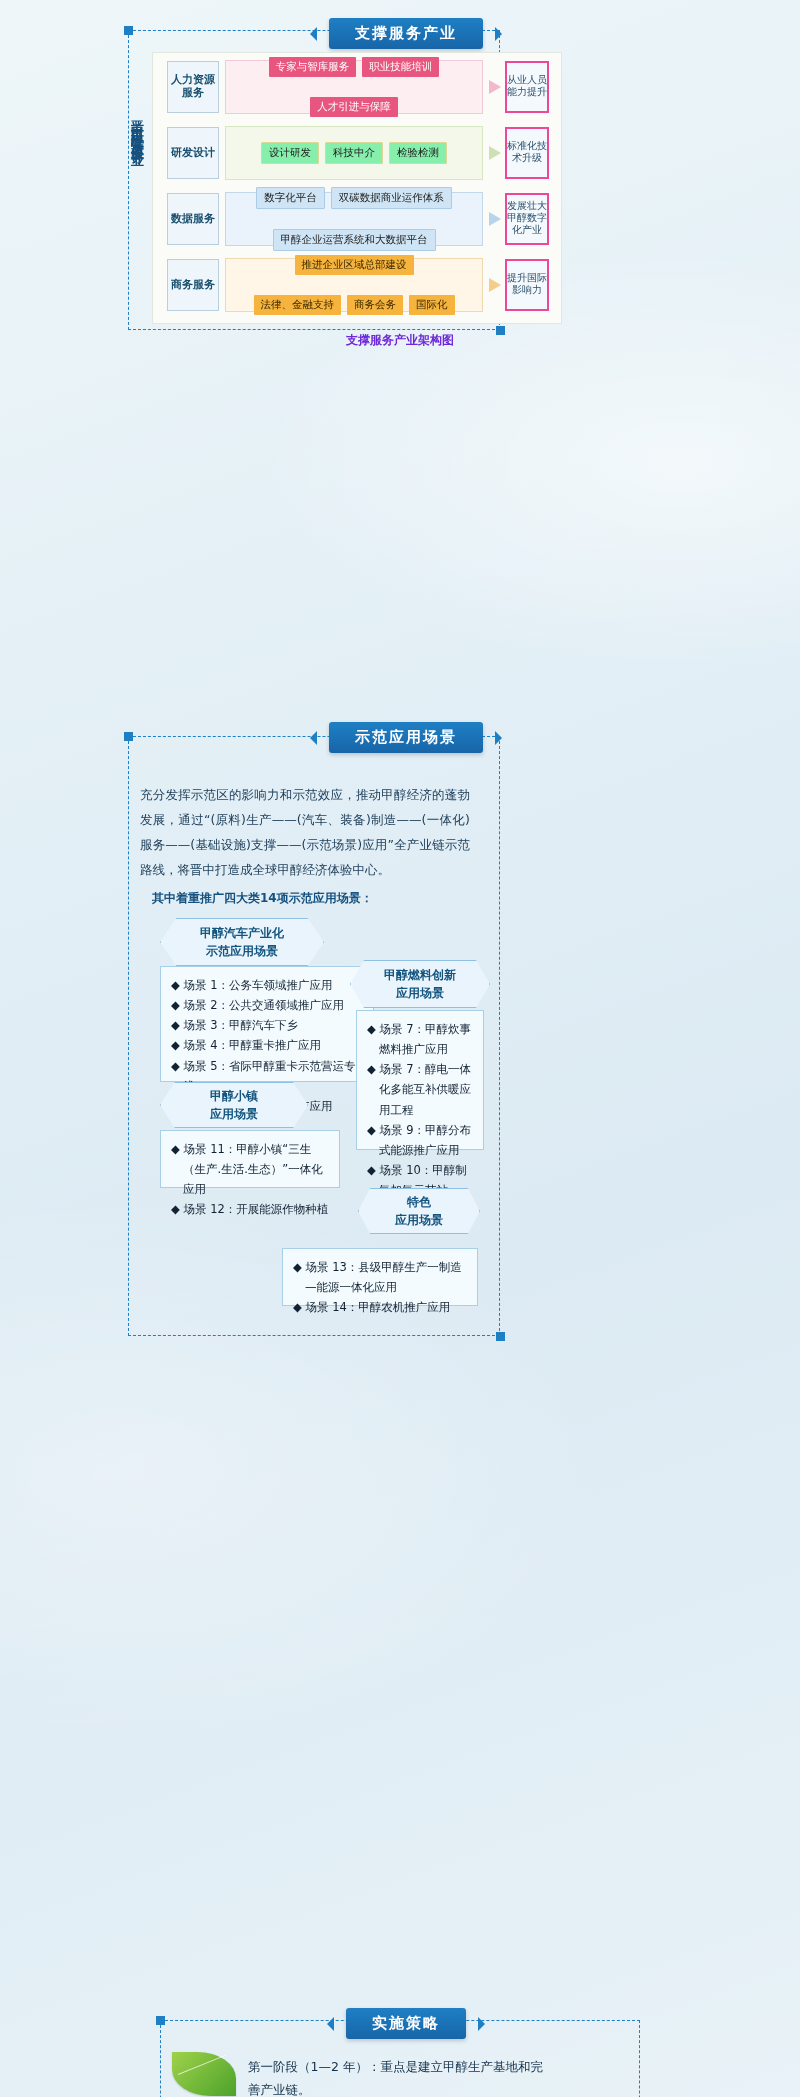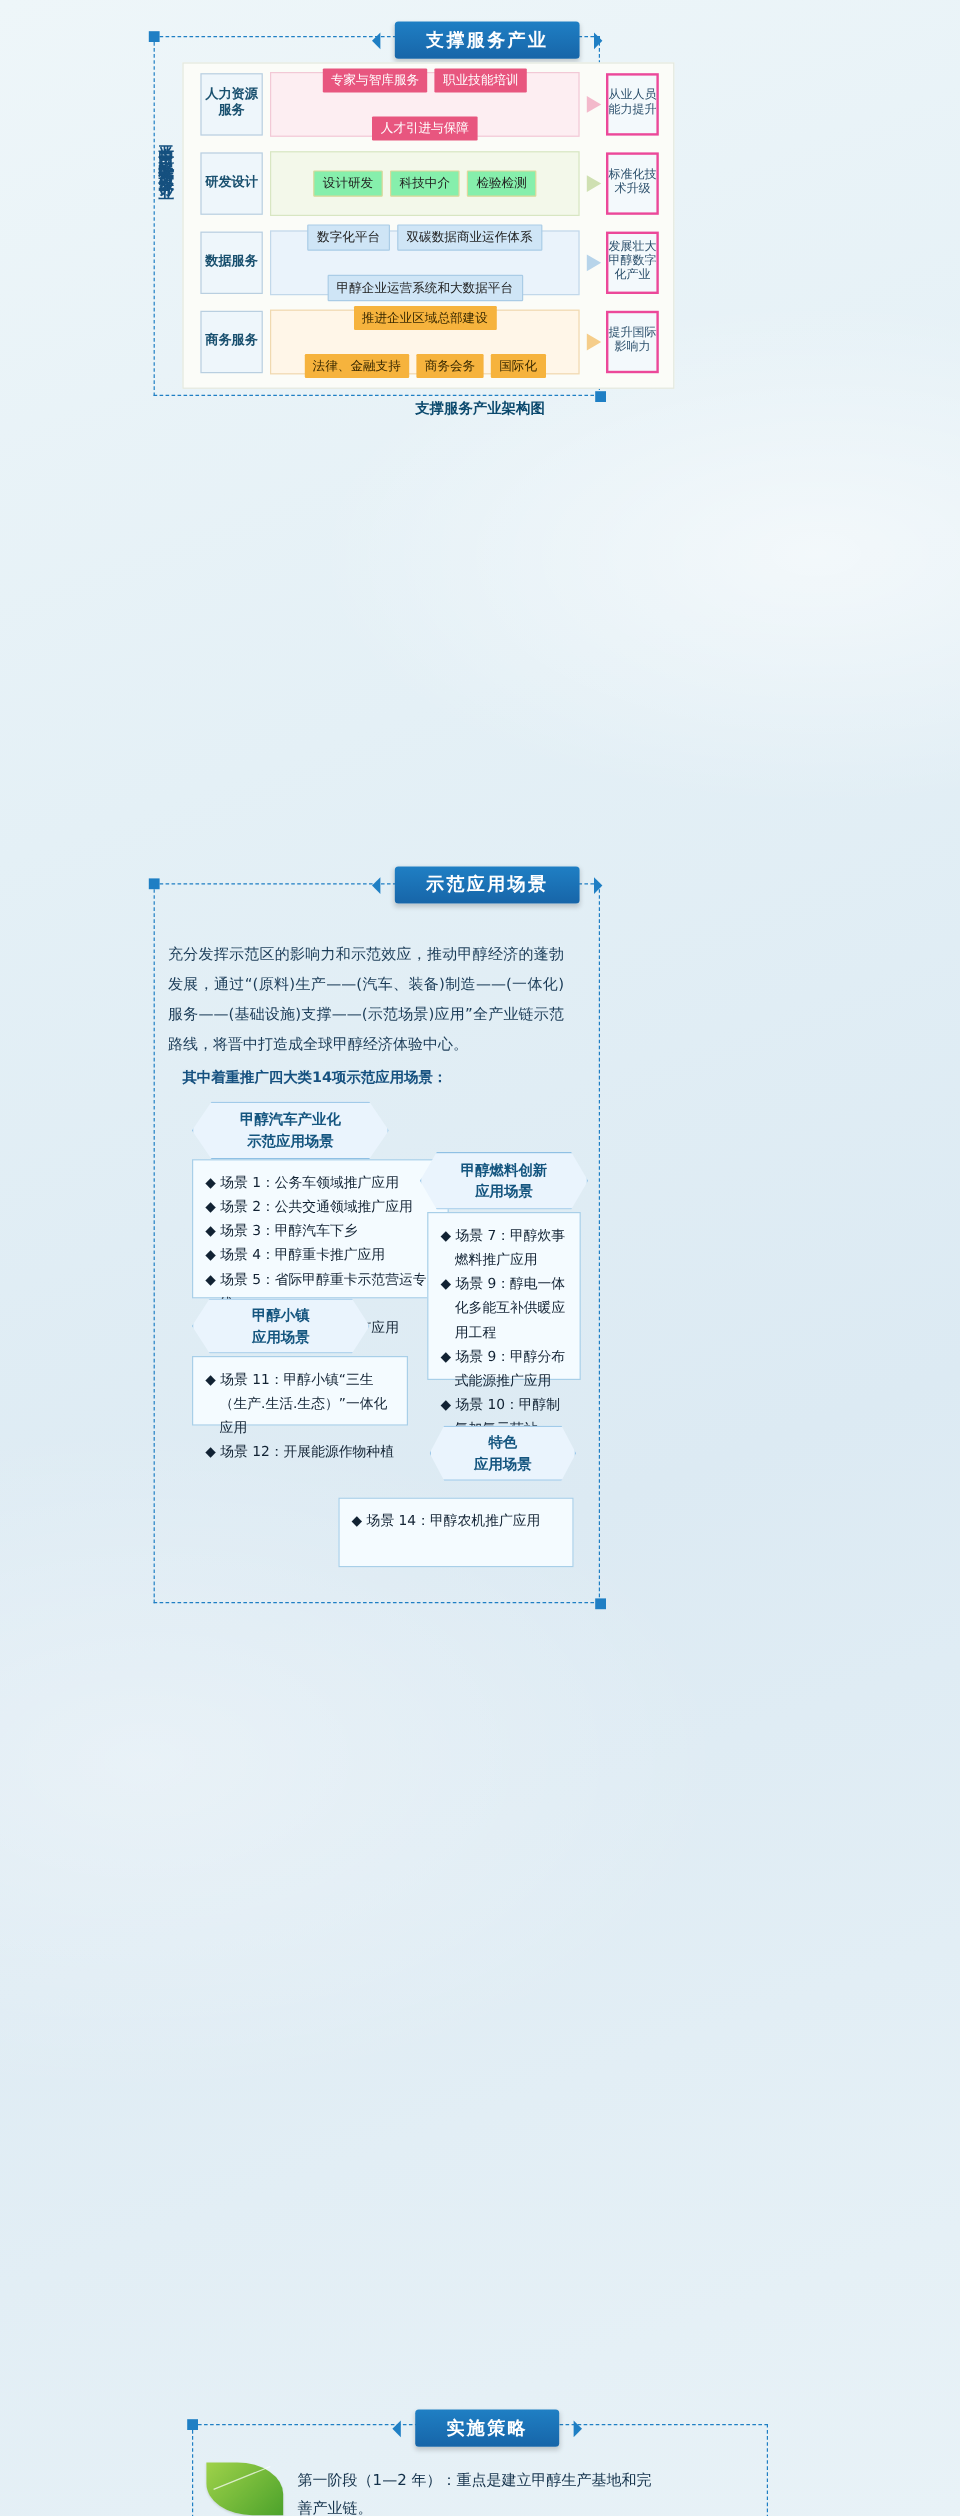--- a/index.html
+++ b/index.html
@@ -84,21 +84,21 @@
   .r2 .s1-mid{ background:#f3f8ea; border:1px solid #d8e6c2;}
   .r2 .pill{ background:#86efac; border:1px solid #ddd89a;}
   .r2 .arrow-r{ border-left:12px solid #cfe0b2;}
   .r3 .s1-mid{ background:#eaf3fb; border:1px solid #c2d8ea;}
   .r3 .pill{ background:#cfe5f6; border:1px solid #aacce6;text-align:center;}
   .r3 .arrow-r{ border-left:12px solid #b7d4ea;}
   .r4 .s1-mid{ background:#fff6e8; border:1px solid #f0d9b0;}
   .r4 .pill{ background:#f6b33d; color:#3a2a00;}
   .r4 .arrow-r{ border-left:12px solid #f5cd8a;}
   .s1-caption{
-    position:absolute; left:0; right:0; top:332px; text-align:center; font-size:12px; color:#0c4a6e; font-weight:bold;
+    position:absolute; left:0; right:0; top:332px; text-align:center; font-size:12px; color:#6d28d9; font-weight:bold;
   }
 
   
   #s2{ height:640px; }
   .s2-frame{ left:128px; top:366px; width:372px; height:600px; }
   .s2-intro{
     position:absolute; left:140px; top:412px; width:330px;
     font-size:12.5px; line-height:2; color:#1a3b57; text-align:justify;
   }
   .s2-sub{
@@ -239,35 +239,36 @@
       <div>◆ 场景 3：甲醇汽车下乡</div>
       <div>◆ 场景 4：甲醇重卡推广应用</div>
       <div>◆ 场景 5：省际甲醇重卡示范营运专线</div>
       <div>◆ 场景 6：甲醇专用车推广应用</div>
     </div>
 
     <div class="hexbox" style="left:350px;top:590px;width:140px;height:48px;white-space:pre-line;">甲醇燃料创新
 应用场景</div>
     <div class="listbox" style="left:356px;top:640px;width:128px;height:140px;">
       <div>◆ 场景 7：甲醇炊事燃料推广应用</div>
-      <div>◆ 场景 9：醇电一体化多能互补供暖应用工程</div>
+      <div>◆ 场景 7：醇电一体化多能互补供暖应用工程</div>
       <div>◆ 场景 9：甲醇分布式能源推广应用</div>
       <div>◆ 场景 10：甲醇制氢加氢示范站</div>
     </div>
 
     <div class="hexbox" style="left:160px;top:712px;width:148px;height:46px;white-space:pre-line;">甲醇小镇
 应用场景</div>
     <div class="listbox" style="left:160px;top:760px;width:180px;height:58px;">
       <div>◆ 场景 11：甲醇小镇“三生（生产.生活.生态）”一体化应用</div>
       <div>◆ 场景 12：开展能源作物种植</div>
     </div>
 
     <div class="hexbox" style="left:358px;top:818px;width:122px;height:46px;white-space:pre-line;">特色
 应用场景</div>
     <div class="listbox" style="left:282px;top:878px;width:196px;height:58px;">
+      <div>◆ 场景 13：县级甲醇生产一制造—能源一体化应用</div>
       <div>◆ 场景 14：甲醇农机推广应用</div>
     </div>
   </div>
 
   <div class="sec" id="s3">
     <div class="dashed-box s3-frame"></div>
     <div class="corner" style="left:156px;top:1006px;"></div>
 
     <div class="banner-wrap" style="position:absolute;left:0;right:0;top:998px;">
       <div class="banner">实施策略</div>

